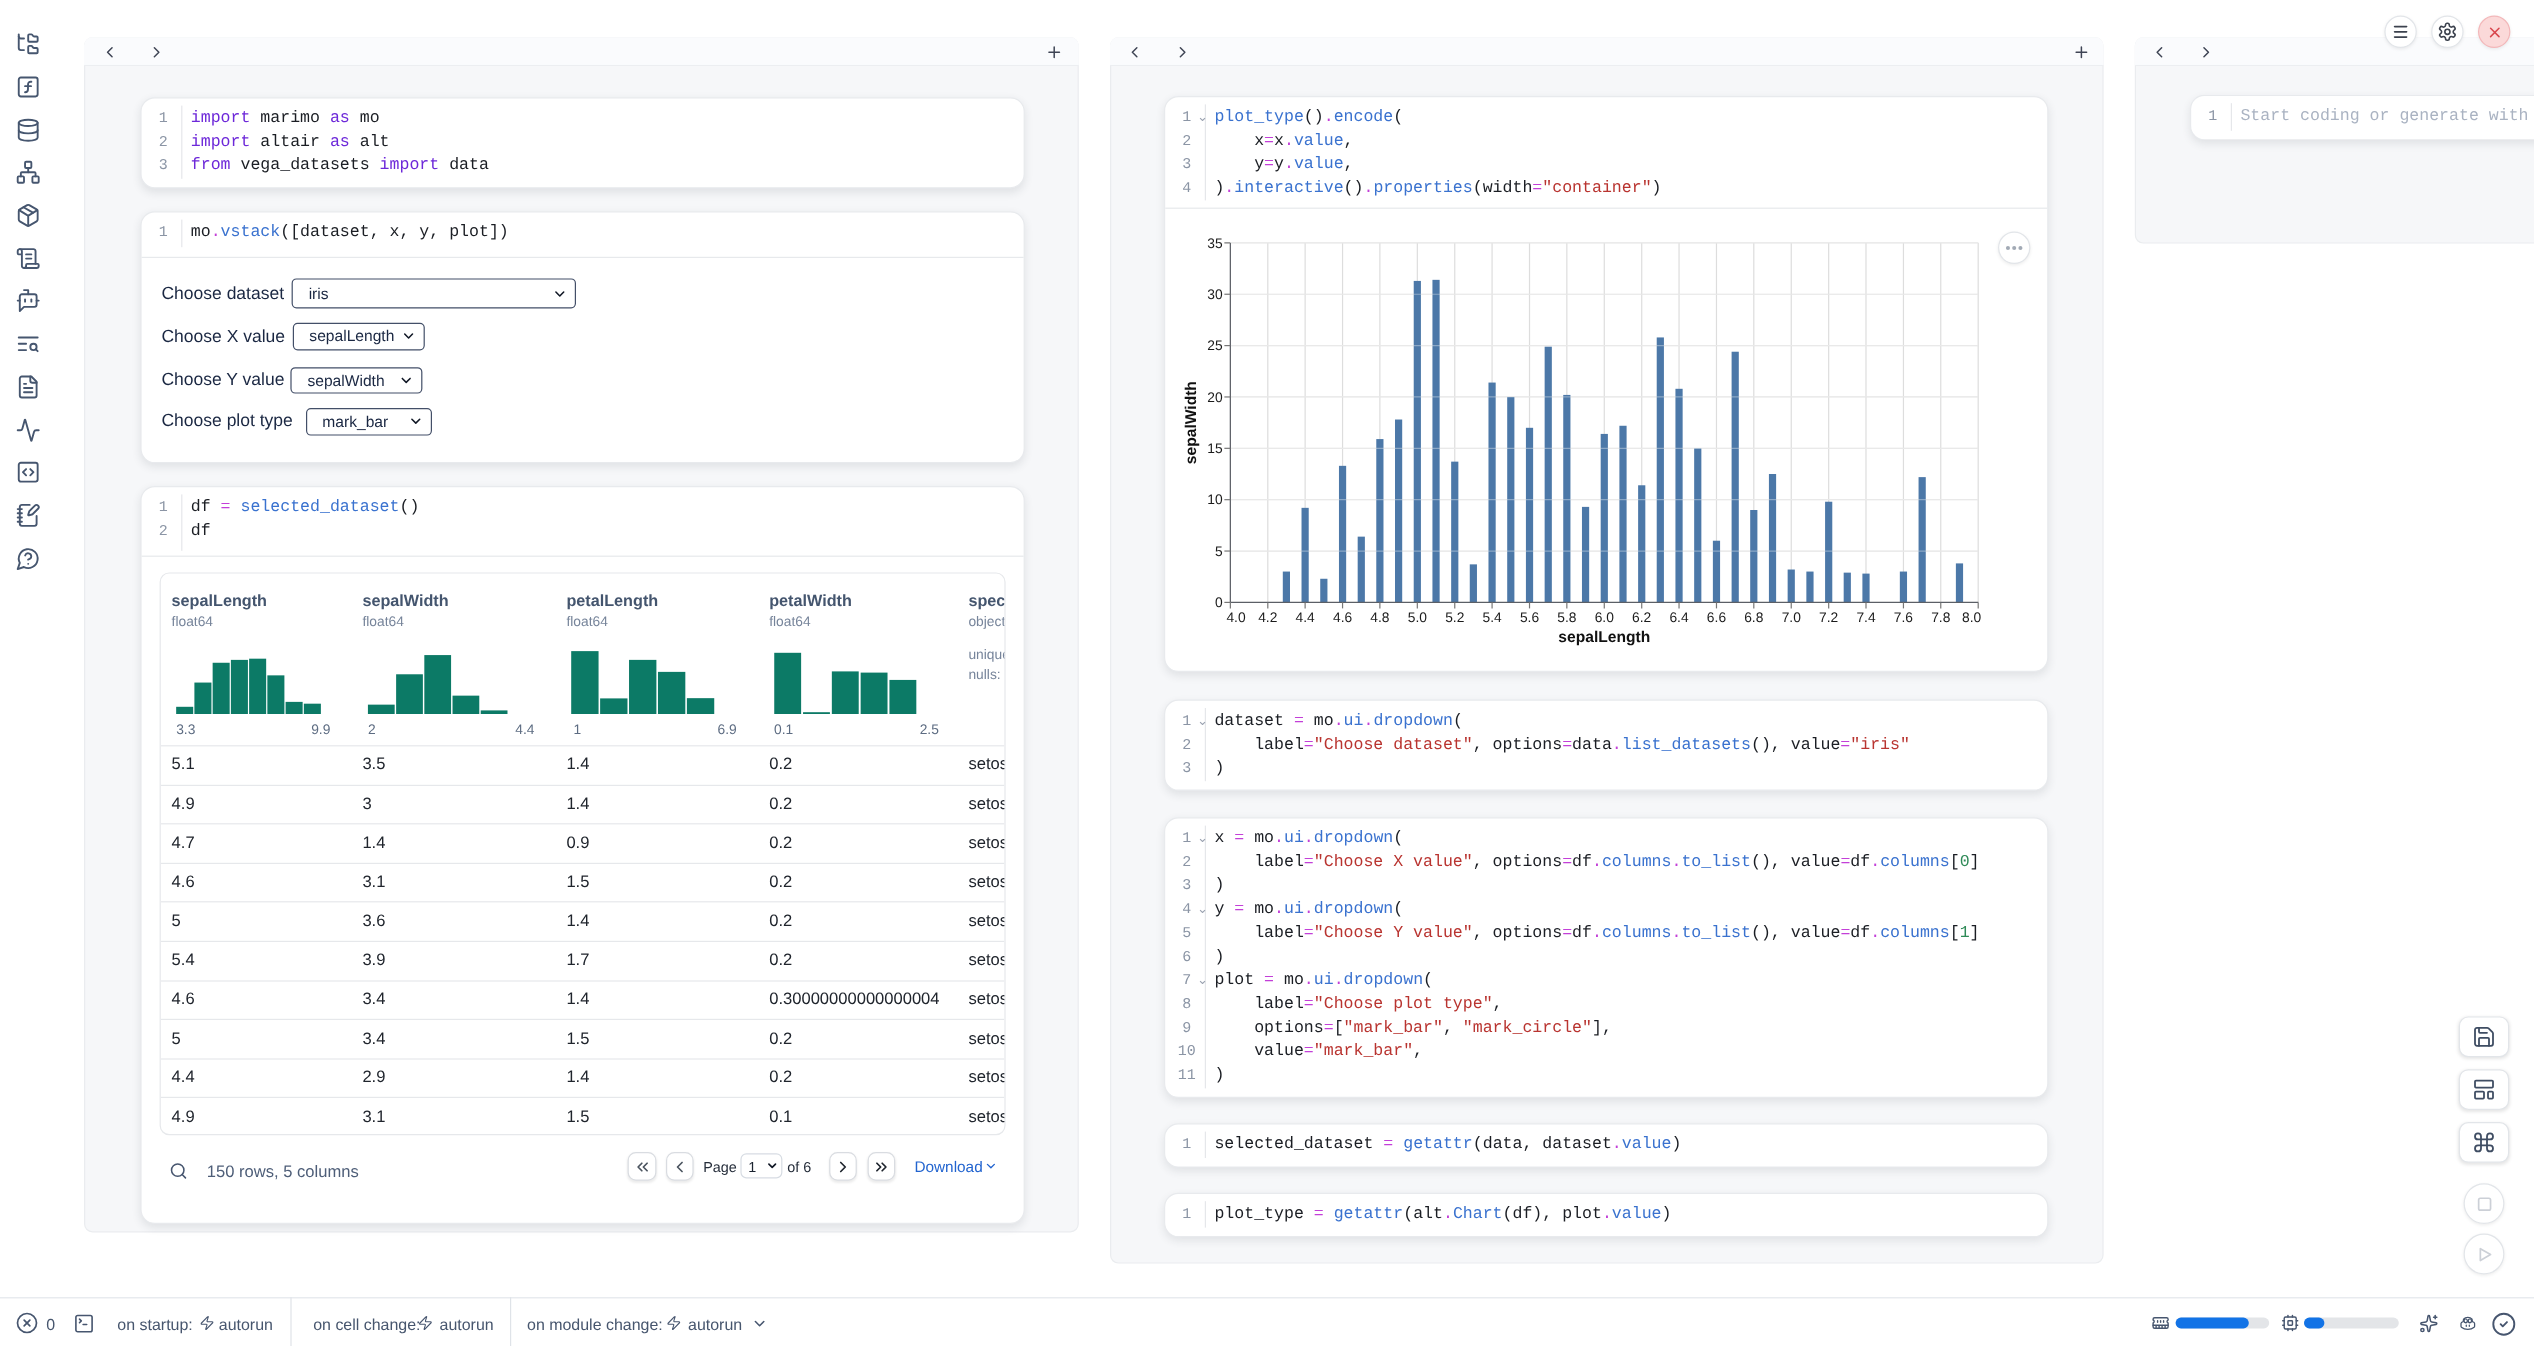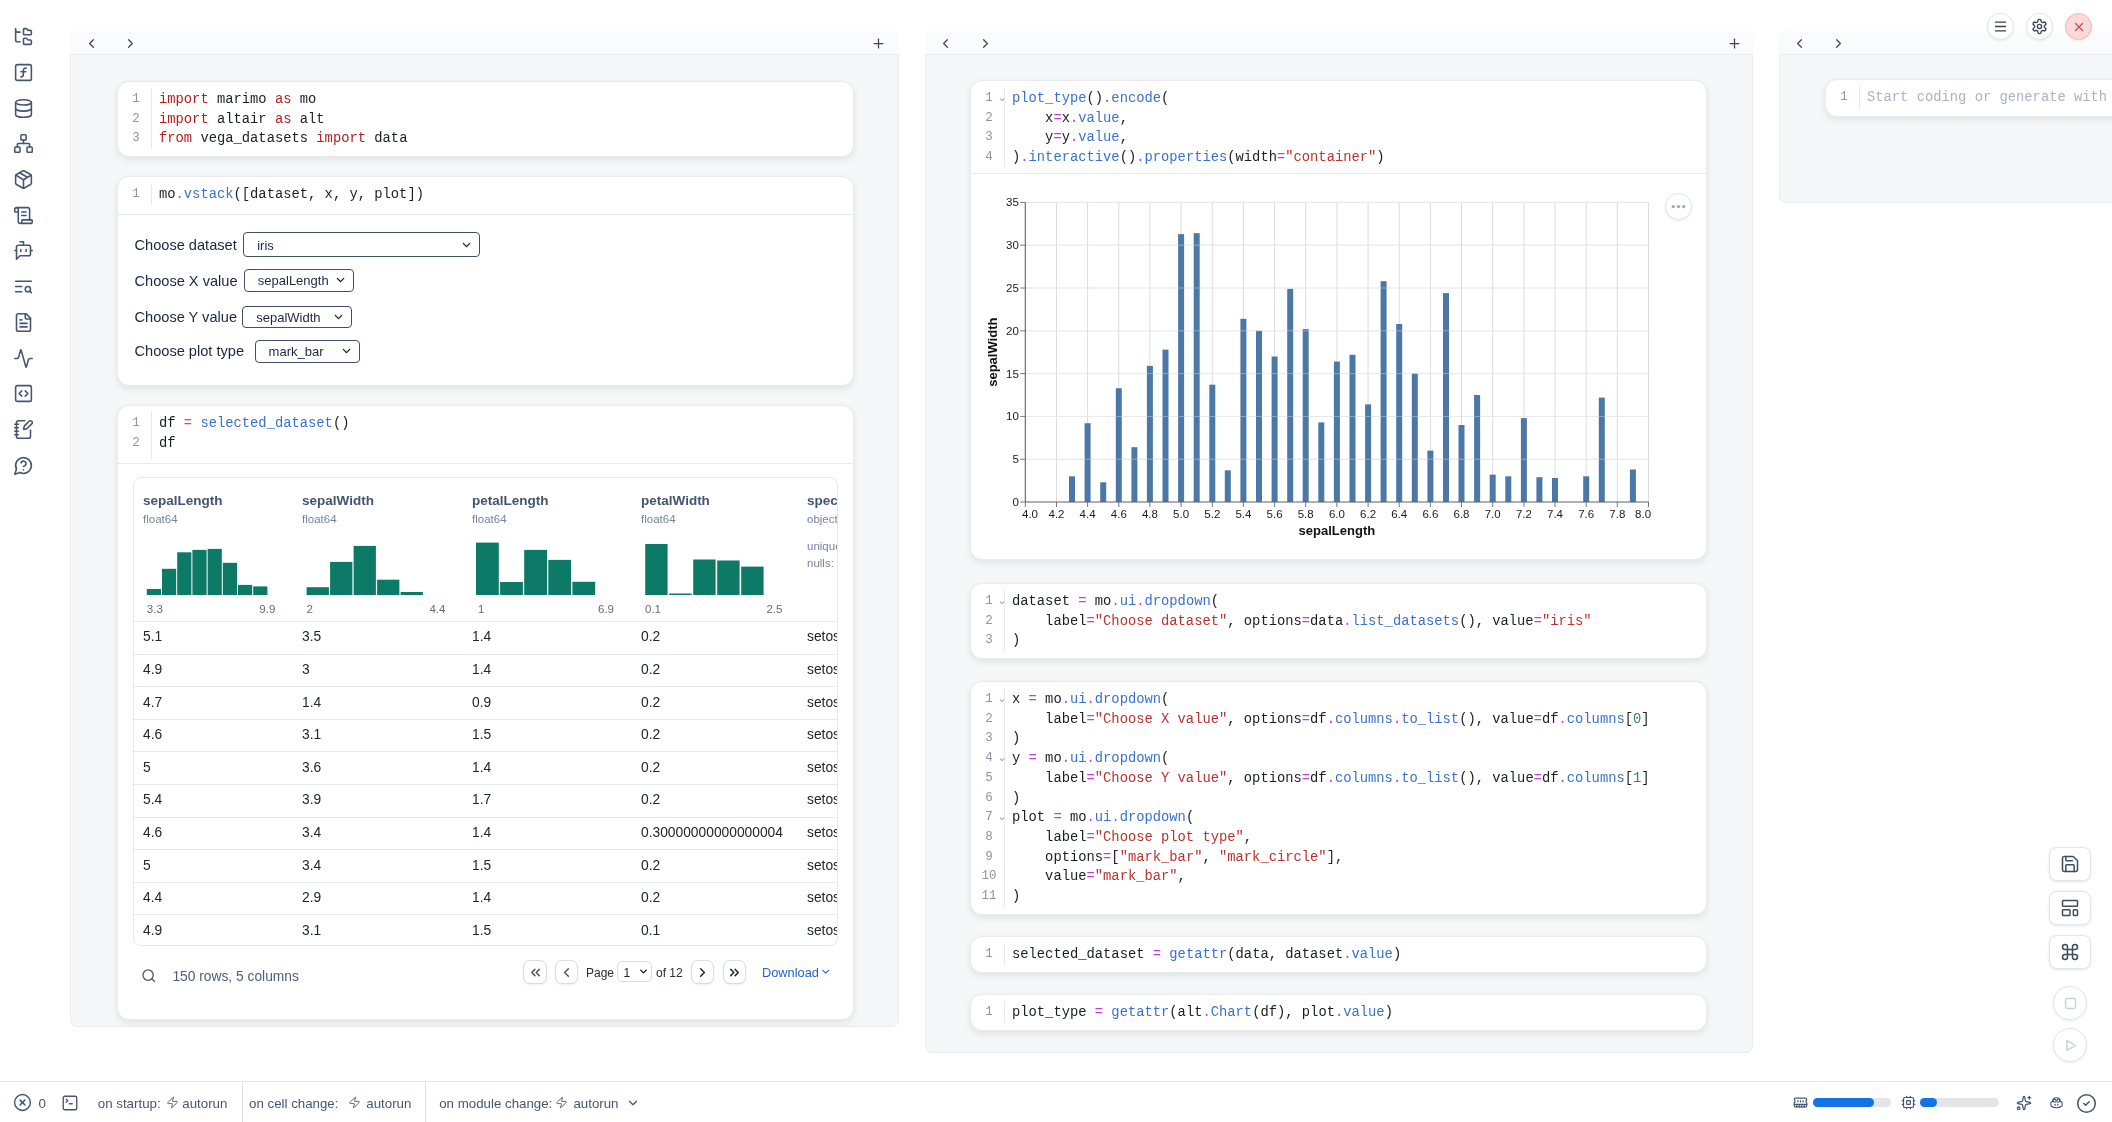--- a/index.html
+++ b/index.html
@@ -3,21 +3,21 @@
 <style>
 *{margin:0;padding:0;box-sizing:border-box}
 html,body{width:2112px;height:1122px;background:#fff;font-family:"Liberation Sans",sans-serif;overflow:hidden;position:relative}
 .abs{position:absolute}
 .panel{position:absolute;background:#f6f7f9;border:1px solid #eaecef;border-radius:7px}
 .phead{position:absolute;left:0;right:0;top:0;height:24px;background:#fafbfd;border-bottom:1px solid #eceef1;border-radius:7px 7px 0 0}
 .cell{position:absolute;background:#fff;border:1px solid #e8eaed;border-radius:12px;box-shadow:0 3px 7px rgba(40,45,60,.10)}
 .gut{position:absolute;left:0;width:36px;text-align:center;font-family:"Liberation Mono",monospace;font-size:12.5px;line-height:19.7px;color:#8b95a5;white-space:pre}
 .vline{position:absolute;left:33px;top:6px;bottom:7px;width:0;border-left:1px solid #e5e7ea}
 pre.code{position:absolute;left:41px;top:0;font-family:"Liberation Mono",monospace;font-size:13.8px;line-height:19.7px;color:#1b1e24;white-space:pre}
-.k{color:#b91c1c}
+.k{color:#6d28d9}
 .o{color:#c33fd8}
 .f{color:#3a72cf}
 .s{color:#b93430}
 .n{color:#2e8a57}
 .fold{position:absolute;font-size:11px;color:#9aa2b0;font-family:"Liberation Sans",sans-serif}
 .divider{position:absolute;left:0;right:0;height:0;border-top:1px solid #e7e9ec}
 .lbl{position:absolute;font-size:14.6px;color:#1a2742;white-space:nowrap}
 .sel{position:absolute;background:#fff;border:1px solid #434f68;border-radius:4px;font-size:13px;color:#1a2742}
 .sel span{position:absolute;left:13px;top:50%;transform:translateY(-50%);white-space:nowrap}
 .sel svg{position:absolute;right:6px;top:50%;transform:translateY(-50%)}
@@ -311,21 +311,21 @@
 <div class="pgbtn" style="left:555.4px;top:960px;width:23.0px;height:24px"></div>
 <svg class="abs" style="left:559.4px;top:964.5px" width="15" height="15" viewBox="0 0 24 24" fill="none" stroke="#4c5560" stroke-width="2.3" stroke-linecap="round" stroke-linejoin="round">
     <path d="m15 18-6-6 6-6"></path>
   </svg>
 <div class="statustext" style="left:586px;top:966px;font-size:12px;color:#252d3a">Page</div>
 <div class="pgbtn" style="left:617.1px;top:960.6px;width:34.6px;height:21.8px;border-radius:5px;box-shadow:none;border-color:#d7dce3"></div>
 <div class="statustext" style="left:623.6px;top:966px;font-size:12px;color:#1b2330">1</div>
 <svg class="abs" style="left:637.5px;top:966.0px" width="11" height="11" viewBox="0 0 24 24" fill="none" stroke="#111826" stroke-width="3.0" stroke-linecap="round" stroke-linejoin="round">
     <path d="m6 9 6 6 6-6"></path>
   </svg>
-<div class="statustext" style="left:656px;top:966px;font-size:12px;color:#252d3a">of 12</div>
+<div class="statustext" style="left:656px;top:966px;font-size:12px;color:#252d3a">of 6</div>
 <div class="pgbtn" style="left:690.9px;top:960px;width:23.0px;height:24px"></div>
 <svg class="abs" style="left:694.9px;top:964.5px" width="15" height="15" viewBox="0 0 24 24" fill="none" stroke="#20262f" stroke-width="2.3" stroke-linecap="round" stroke-linejoin="round">
     <path d="m9 18 6-6-6-6"></path>
   </svg>
 <div class="pgbtn" style="left:722.8px;top:960px;width:23.0px;height:24px"></div>
 <svg class="abs" style="left:726.8px;top:964.5px" width="15" height="15" viewBox="0 0 24 24" fill="none" stroke="#20262f" stroke-width="2.3" stroke-linecap="round" stroke-linejoin="round">
     <path d="m6 17 5-5-5-5"></path>
     <path d="m13 17 5-5-5-5"></path>
   </svg>
 <div class="statustext" style="left:762px;top:964.5px;font-size:12.8px;color:#2264cf">Download</div>
@@ -574,21 +574,21 @@
     <path d="m7 11 2-2-2-2"></path>
     <path d="M11 13h4"></path>
     <rect x="3" y="3" width="18" height="18" rx="2"></rect>
   </svg>
 <div class="statustext" style="left:97.8px;top:1096px">on startup:</div>
 <svg class="abs" style="left:165.9px;top:1096.0px" width="13" height="13" viewBox="0 0 24 24" fill="none" stroke="#47566f" stroke-width="1.7" stroke-linecap="round" stroke-linejoin="round">
     <path d="M4 14a1 1 0 0 1-.78-1.63l9.9-10.2a.5.5 0 0 1 .86.46l-1.92 6.02A1 1 0 0 0 13 10h7a1 1 0 0 1 .78 1.63l-9.9 10.2a.5.5 0 0 1-.86-.46l1.92-6.02A1 1 0 0 0 11 14z"></path>
   </svg>
 <div class="statustext" style="left:182.3px;top:1096px">autorun</div>
 <div class="abs" style="left:242px;top:1081px;width:1px;height:41px;background:#dfe3e8"></div>
-<div class="statustext" style="left:249px;top:1096px">on cell change:</div>
+<div class="statustext" style="left:261px;top:1096px">on cell change:</div>
 <svg class="abs" style="left:348.2px;top:1096.0px" width="13" height="13" viewBox="0 0 24 24" fill="none" stroke="#47566f" stroke-width="1.7" stroke-linecap="round" stroke-linejoin="round">
     <path d="M4 14a1 1 0 0 1-.78-1.63l9.9-10.2a.5.5 0 0 1 .86.46l-1.92 6.02A1 1 0 0 0 13 10h7a1 1 0 0 1 .78 1.63l-9.9 10.2a.5.5 0 0 1-.86-.46l1.92-6.02A1 1 0 0 0 11 14z"></path>
   </svg>
 <div class="statustext" style="left:366.3px;top:1096px">autorun</div>
 <div class="abs" style="left:425.3px;top:1081px;width:1px;height:41px;background:#dfe3e8"></div>
 <div class="statustext" style="left:439.2px;top:1096px">on module change:</div>
 <svg class="abs" style="left:555.3px;top:1096.0px" width="13" height="13" viewBox="0 0 24 24" fill="none" stroke="#47566f" stroke-width="1.7" stroke-linecap="round" stroke-linejoin="round">
     <path d="M4 14a1 1 0 0 1-.78-1.63l9.9-10.2a.5.5 0 0 1 .86.46l-1.92 6.02A1 1 0 0 0 13 10h7a1 1 0 0 1 .78 1.63l-9.9 10.2a.5.5 0 0 1-.86-.46l1.92-6.02A1 1 0 0 0 11 14z"></path>
   </svg>
 <div class="statustext" style="left:573.4px;top:1096px">autorun</div>

